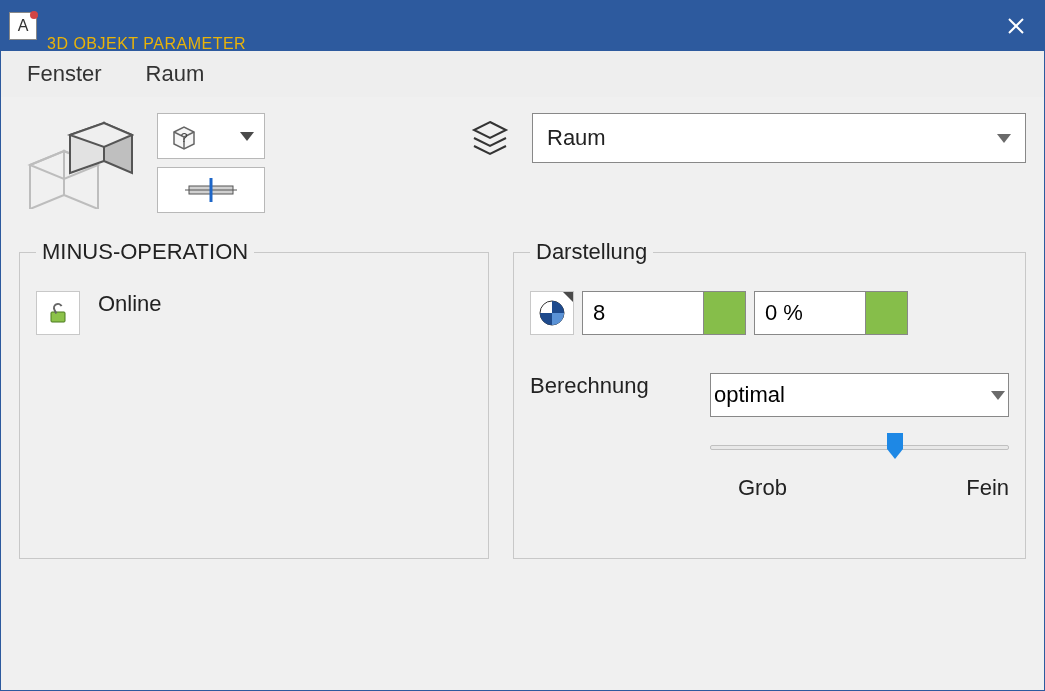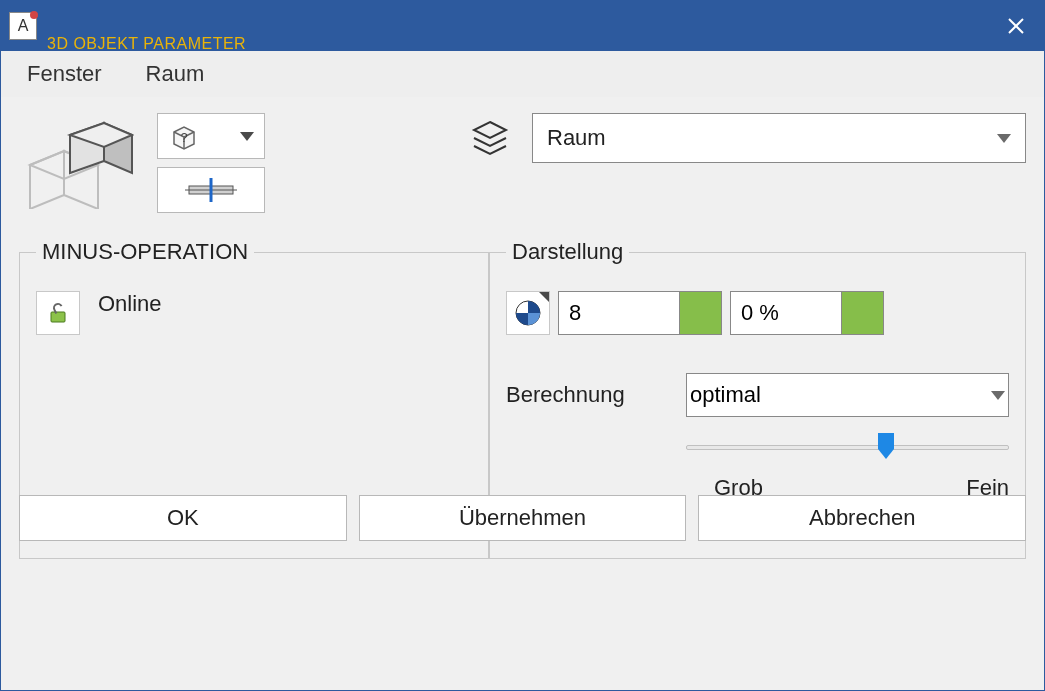--- a/index.html
+++ b/index.html
@@ -19,36 +19,36 @@
   .cubes-preview { width:120px; height:100px; display:flex; align-items:center; justify-content:center; }
   .tool-col { display:flex; flex-direction:column; gap:8px; width:108px; }
   .tool-btn { height:46px; border:1px solid #b8b8b8; background:#fff; display:flex; align-items:center; justify-content:center; gap:8px; cursor:pointer; position:relative; }
   .tool-btn.small-cube { justify-content:space-between; padding:0 10px 0 12px; }
   .chev-down { width:0; height:0; border-left:7px solid transparent; border-right:7px solid transparent; border-top:9px solid #4a4a4a; }
   .layers-area { display:flex; align-items:center; gap:18px; margin-left:auto; width:560px; }
   .layers-icon { width:48px; height:48px; display:flex; align-items:center; justify-content:center; }
   .layer-select { flex:1; height:50px; border:1px solid #888; background:#fff; display:flex; align-items:center; justify-content:space-between; padding:15px 14px; cursor:pointer; }
   .layer-select span { font-size:22px; color:#222; }
   .chev-down.light { border-top-color:#6a6a6a; }
-  .groups-row { display:flex; margin-top:26px; }
+  .groups-row { display:flex; gap:24px; margin-top:26px; }
   fieldset.group { border:1px solid #c8c8c8; background:#f0f0f0; margin:0; padding:18px 16px 16px 16px; position:relative; }
   fieldset.group legend { font-size:22px; color:#222; padding:0 6px; background:#f0f0f0; }
   .group.minus { flex:0 0 470px; height:320px; }
   .group.darst { flex:1; height:320px; }
   .lock-row { display:flex; align-items:flex-start; gap:18px; margin-top:8px; }
   .lock-btn { width:44px; height:44px; border:1px solid #c8c8c8; background:#fff; display:flex; align-items:center; justify-content:center; cursor:pointer; }
   .lock-label { font-size:22px; color:#222; }
   .darst-row1 { display:flex; align-items:center; gap:8px; margin-top:8px; }
   .pie-btn { width:44px; height:44px; border:1px solid #c8c8c8; background:#fff; display:flex; align-items:center; justify-content:center; cursor:pointer; position:relative; }
   .pie-btn::after { content:""; position:absolute; top:0; right:0; width:0; height:0; border-top:10px solid #4a4a4a; border-left:10px solid transparent; }
   .num-field { height:44px; border:1px solid #888; background:#fff; display:flex; align-items:center; }
   .num-field input { border:none; outline:none; height:100%; font-size:22px; padding:0 10px; width:120px; background:transparent; }
   .num-field .color-swatch { width:42px; height:100%; background:#86be4a; border-left:1px solid #888; cursor:pointer; }
   .num-field.pct input { width:110px; }
-  .calc-row { display:flex; align-items:center; gap:30px; margin-top:38px; }
+  .calc-row { display:flex; gap:30px; margin-top:38px; }
   .calc-label { font-size:22px; color:#222; width:150px; }
   .calc-select { flex:1; height:44px; border:1px solid #888; background:#fff; display:flex; align-items:center; justify-content:space-between; padding:0 3px; cursor:pointer; }
   .calc-select span { font-size:22px; }
   .slider-wrap { margin-top:22px; padding-left:180px; }
   .slider-track { position:relative; height:18px; }
   .slider-rail { position:absolute; left:0; right:0; top:6px; height:5px; background:#e8e8e8; border:1px solid #c0c0c0; border-radius:2px; }
   .slider-thumb { position:absolute; top:-6px; width:22px; height:26px; cursor:pointer; }
   .slider-labels { display:flex; justify-content:space-between; margin-top:18px; font-size:22px; color:#222;margin-left:28px; }
   .footer { position:absolute; left:18px; right:18px; bottom:18px; display:flex; gap:12px; }
   .footer-btn { flex:1; height:46px; border:1px solid #b8b8b8; background:#fff; font-size:22px; color:#222; display:flex; align-items:center; justify-content:center; cursor:pointer; }
@@ -191,20 +191,15 @@
           </div>
           <div class="slider-labels">
             <span>Grob</span>
             <span>Fein</span>
           </div>
         </div>
 
       </fieldset>
     </div>
 
-    <div class="footer">
-      <div class="footer-btn">OK</div>
-      <div class="footer-btn">Übernehmen</div>
-      <div class="footer-btn">Abbrechen</div>
-    </div>
 
   </div>
 </div>
 
 </body></html>

